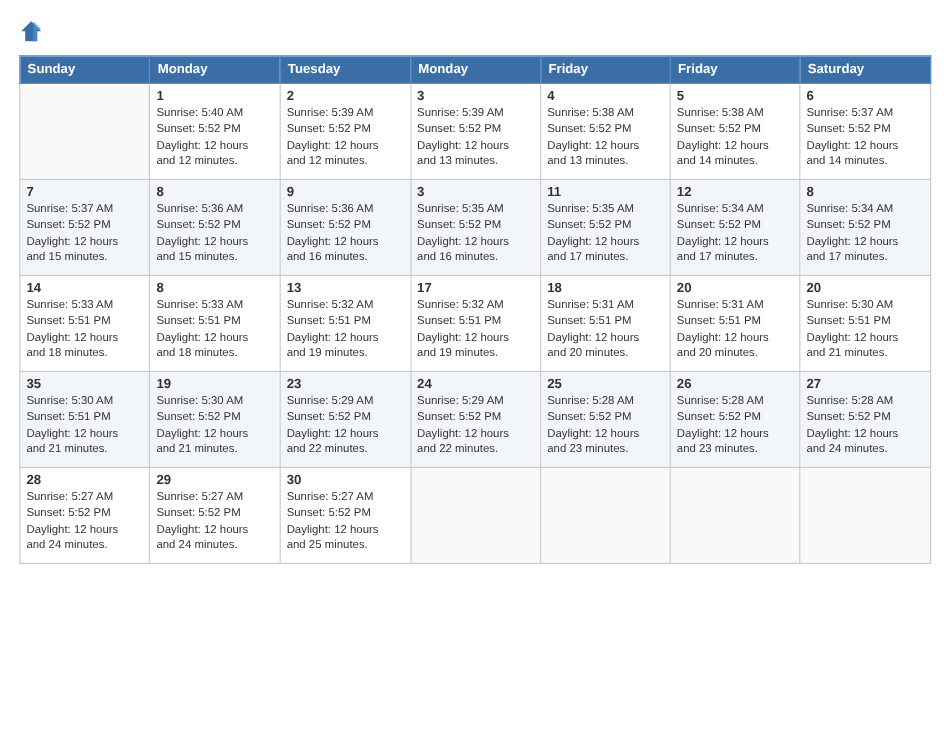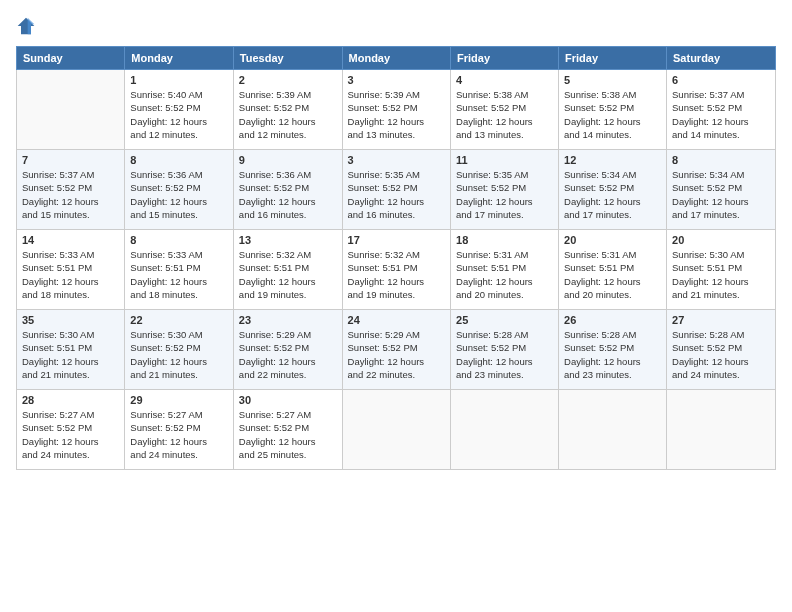--- a/index.html
+++ b/index.html
@@ -218,21 +218,21 @@
             <span class="day-num">20</span>
             <div class="day-info">Sunrise: 5:30 AM<br>Sunset: 5:51 PM<br>Daylight: 12 hours<br>and 21 minutes.</div>
           </td>
         </tr>
         <tr>
           <td>
             <span class="day-num">35</span>
             <div class="day-info">Sunrise: 5:30 AM<br>Sunset: 5:51 PM<br>Daylight: 12 hours<br>and 21 minutes.</div>
           </td>
           <td>
-            <span class="day-num">22</span>
+            <span class="day-num">19</span>
             <div class="day-info">Sunrise: 5:30 AM<br>Sunset: 5:52 PM<br>Daylight: 12 hours<br>and 21 minutes.</div>
           </td>
           <td>
             <span class="day-num">23</span>
             <div class="day-info">Sunrise: 5:29 AM<br>Sunset: 5:52 PM<br>Daylight: 12 hours<br>and 22 minutes.</div>
           </td>
           <td>
             <span class="day-num">24</span>
             <div class="day-info">Sunrise: 5:29 AM<br>Sunset: 5:52 PM<br>Daylight: 12 hours<br>and 22 minutes.</div>
           </td>

